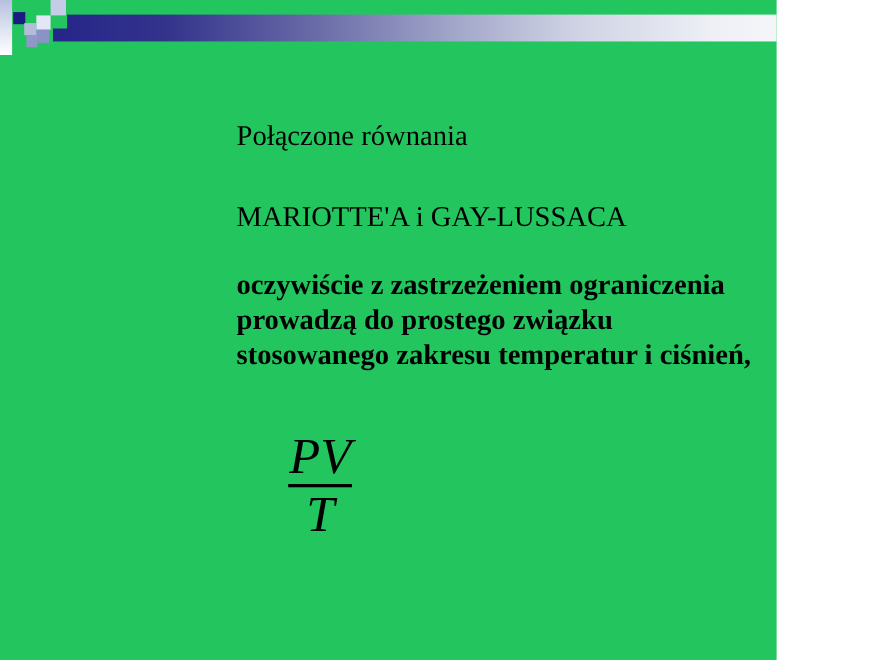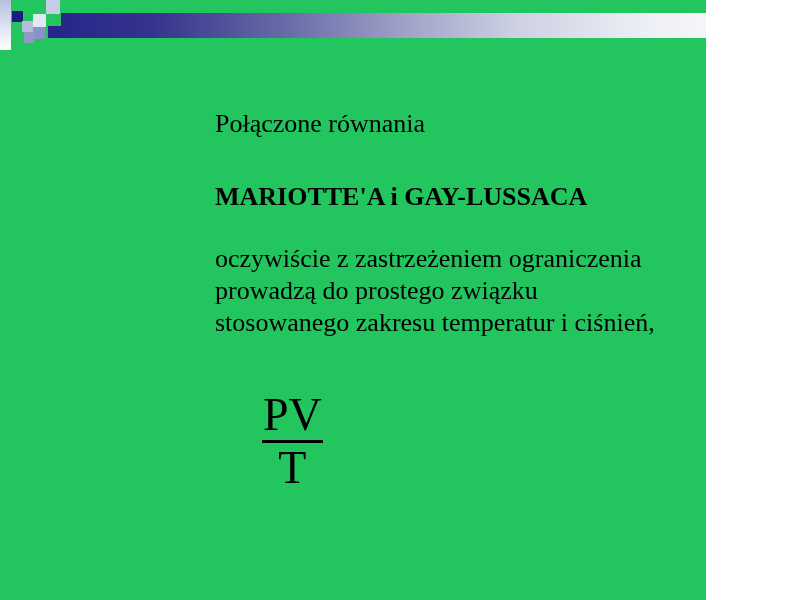--- a/index.html
+++ b/index.html
@@ -47,39 +47,40 @@
 
   
   .txt {
     position: absolute;
     left: 215px;
     font-size: 26px;
     line-height: 32px;
     white-space: nowrap;
   }
   .intro { top: 108px; }
-  .title { top: 181px; font-weight: bold; }
-  .body  { top: 243px; }
+  .title { top: 181px; font-weight: normal; }
+  .body  { top: 243px; font-weight: bold; }
 
   
   .formula {
     position: absolute;
     left: 262px;
     top: 390px;
     display: flex;
     align-items: center;
     gap: 16px;
     font-size: 46px;
   }
   .fraction {
     display: flex;
     flex-direction: column;
     align-items: center;
   }
   .frac-num, .frac-den {
+    font-style: italic;
     line-height: 1.08;
     padding: 0 1px;
   }
   .frac-bar {
     align-self: stretch;
     height: 3px;
     background: #000000;
   }
   .frac-rhs {
     line-height: 1.1;

